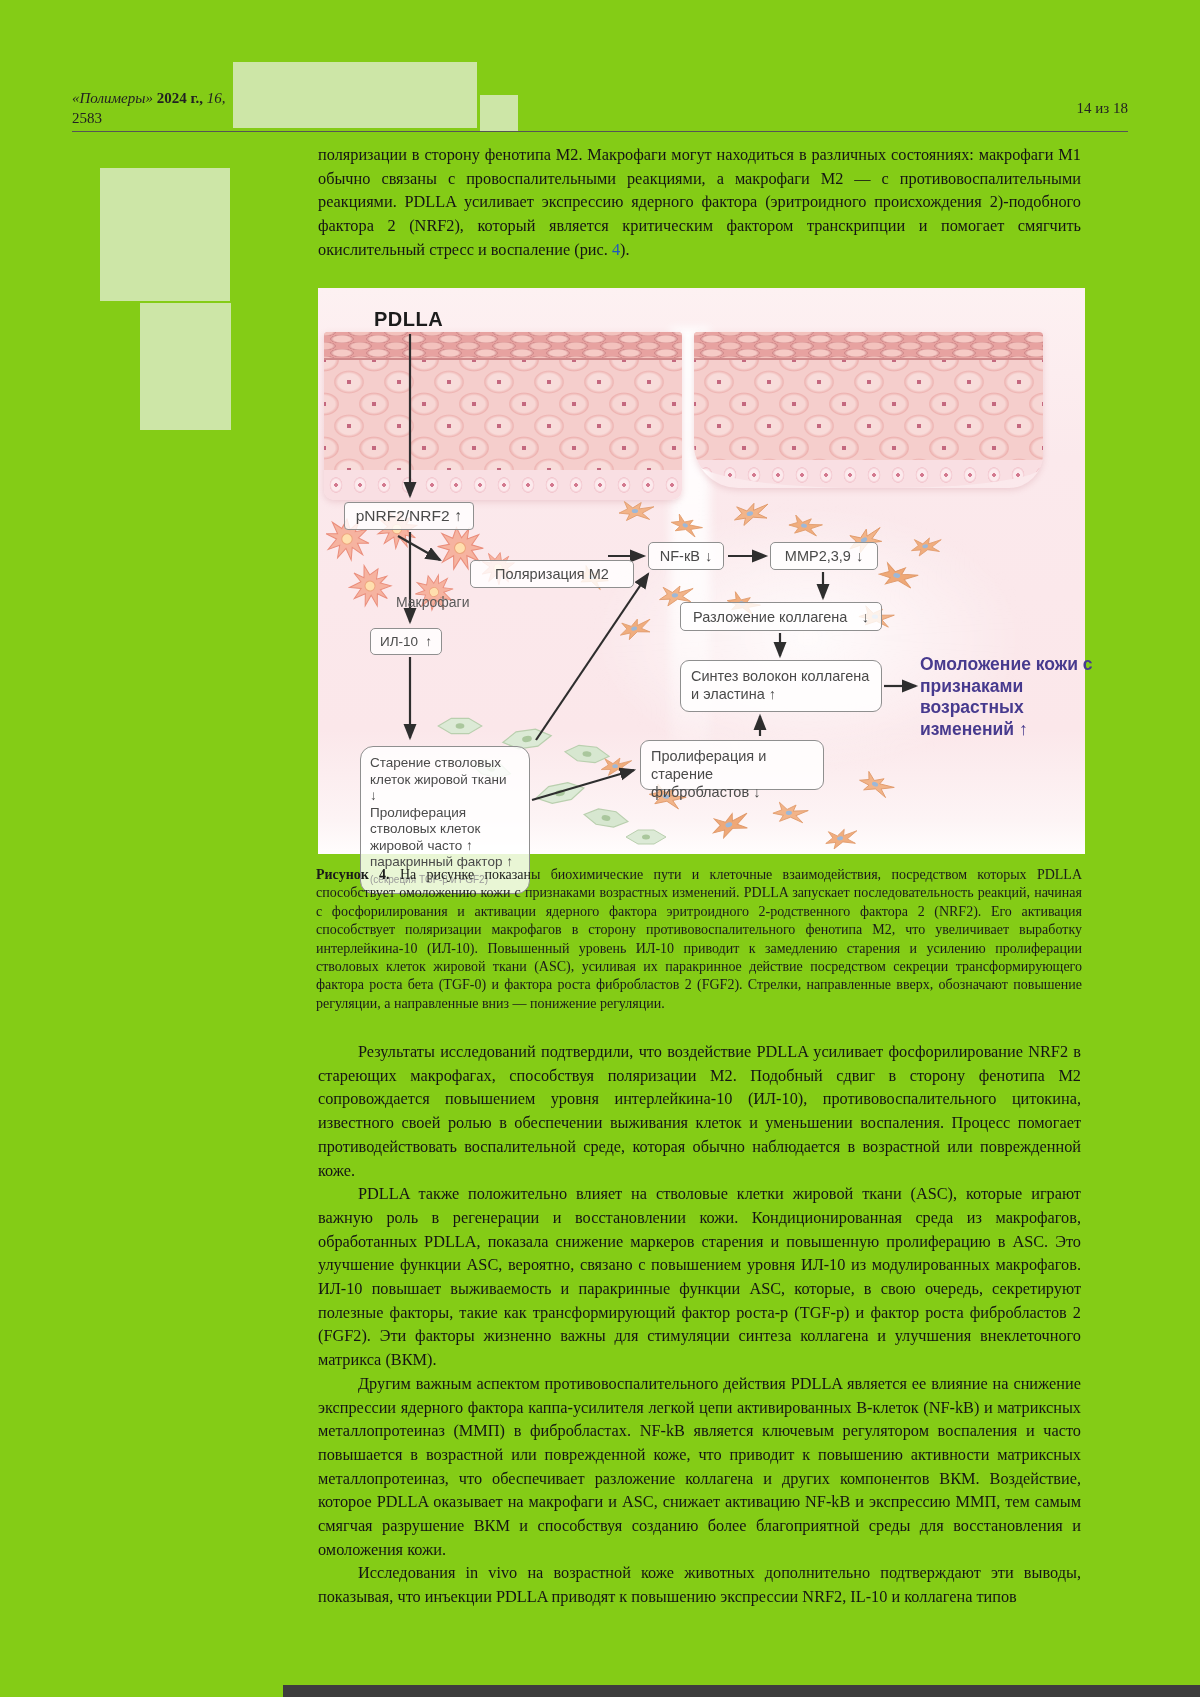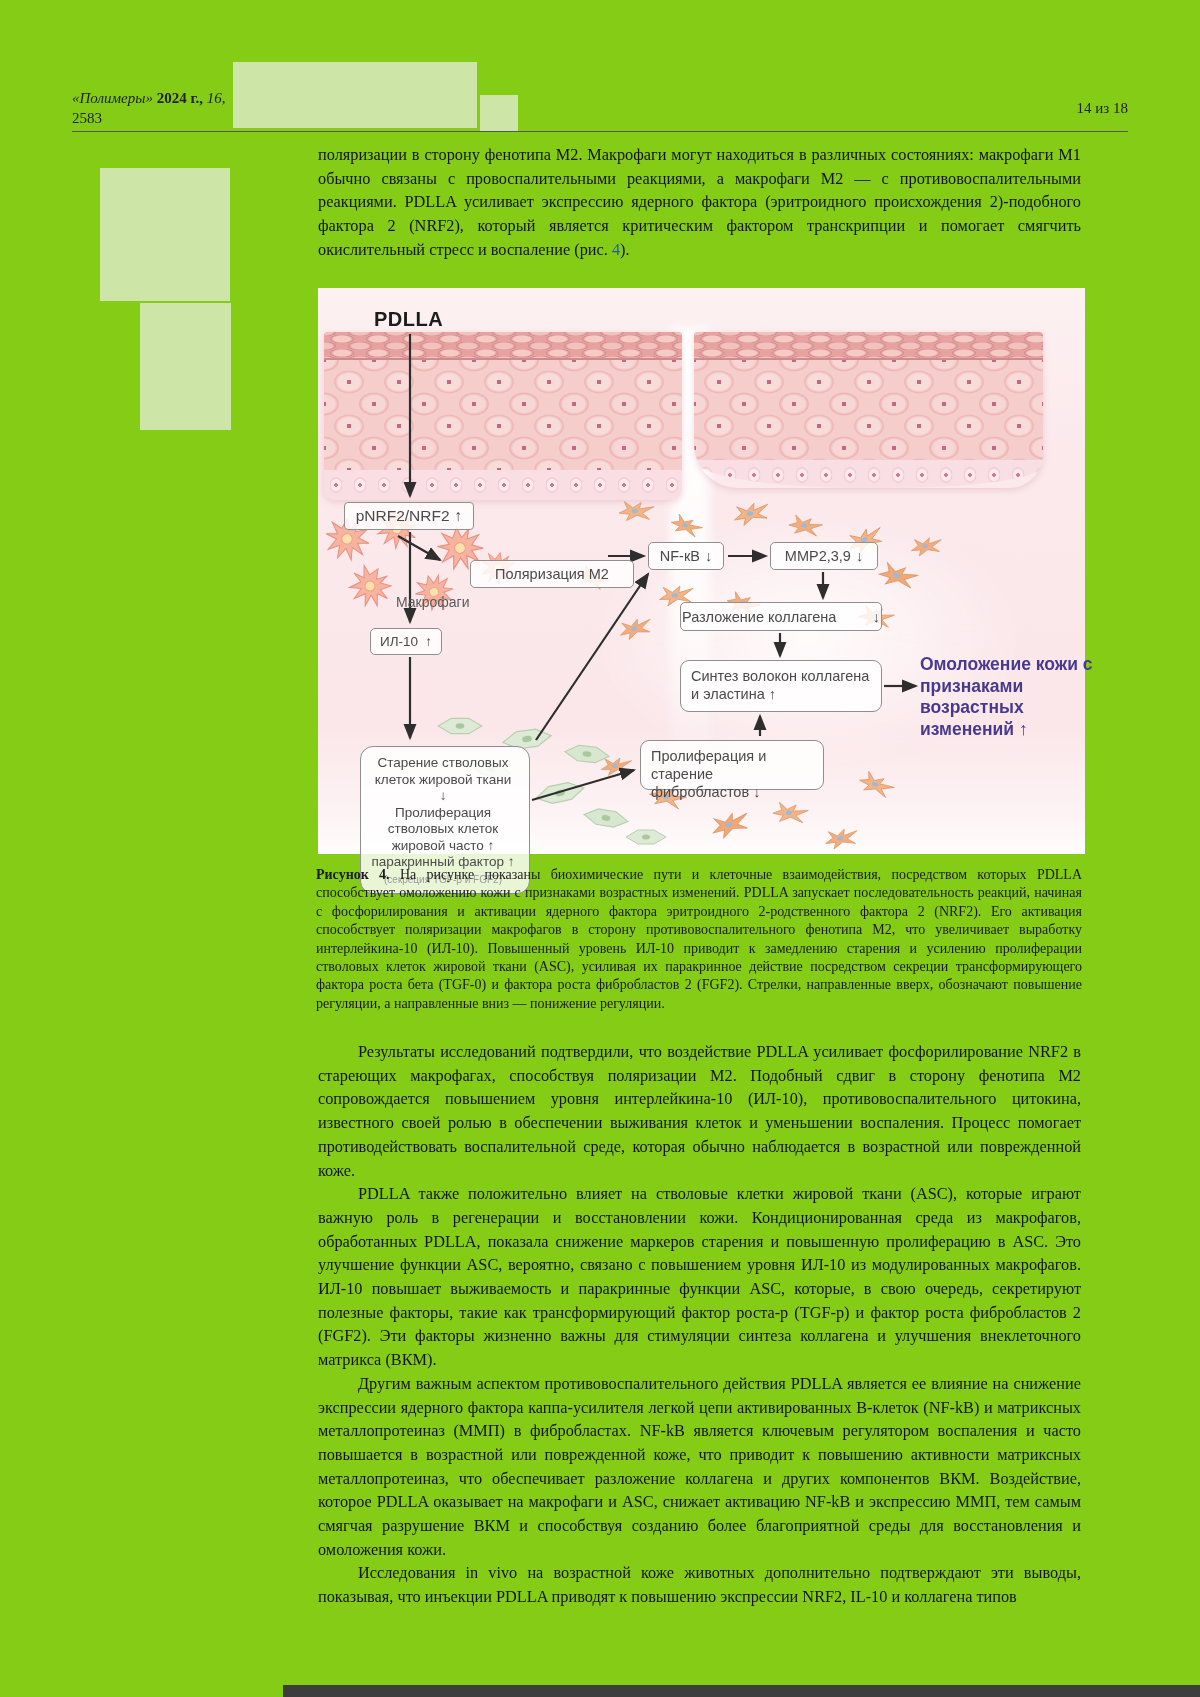--- a/index.html
+++ b/index.html
@@ -63,27 +63,27 @@
   .fbox{position:absolute;display:flex;align-items:center;justify-content:center;gap:5px;
         background:rgba(255,255,255,.82);border:1.3px solid #8f8f8f;border-radius:5px;
         color:#4a4a4a;font-size:14.5px;box-sizing:border-box;}
   #bx-pnrf2{left:26px;top:214px;width:130px;height:28px;
             padding:0 9px;font-size:15.5px;border-radius:4px;}
   #bx-polar{left:152px;top:254px;width:164px;height:28px;margin-top:18px;}
   #bx-nfkb{left:330px;top:254px;width:76px;height:28px;}
   #bx-mmp{left:452px;top:254px;width:108px;height:28px;}
   #bx-il10{left:52px;top:340px;width:72px;height:27px;justify-content:space-between;
            padding:0 9px;font-size:13.5px;}
-  #bx-razl{left:362px;top:314px;width:202px;height:29px;justify-content:space-between;padding:0 1px;}
+  #bx-razl{left:362px;top:314px;width:202px;height:29px;justify-content:space-between;padding:0 12px;}
   #bx-sint{left:362px;top:372px;width:202px;height:52px;align-items:flex-start;justify-content:flex-start;
            padding:6px 10px;border-radius:9px;line-height:18px;text-align:left;}
   #bx-fibro{left:322px;top:452px;width:184px;height:50px;align-items:flex-start;justify-content:flex-start;
            padding:6px 10px;border-radius:9px;line-height:18px;text-align:left;}
   #bx-stem{left:42px;top:458px;width:170px;display:block;padding:8px 13px 5px 9px;border-radius:13px;
-           font-size:13.5px;line-height:16.5px;text-align:center;}
+           font-size:13.5px;line-height:16.5px;text-align:left;}
   #bx-stem span{display:block;}
   .fineprint{font-size:10px;color:#9a9a9a;margin-top:1px;}
   
   #lbl-pdlla{left:56px;top:20px;font-weight:bold;font-size:20px;letter-spacing:.5px;color:#1c1c1c;}
   #lbl-macro{left:78px;top:306px;font-size:14px;color:#5a5a5a;}
   #lbl-result{left:602px;top:366px;width:176px;font-weight:bold;font-size:17.5px;line-height:21.5px;color:#473a8e;}
   .fig-svg{position:absolute;left:0;top:0;pointer-events:none;}
   .deco{position:absolute;}
 </style>
 </head>

